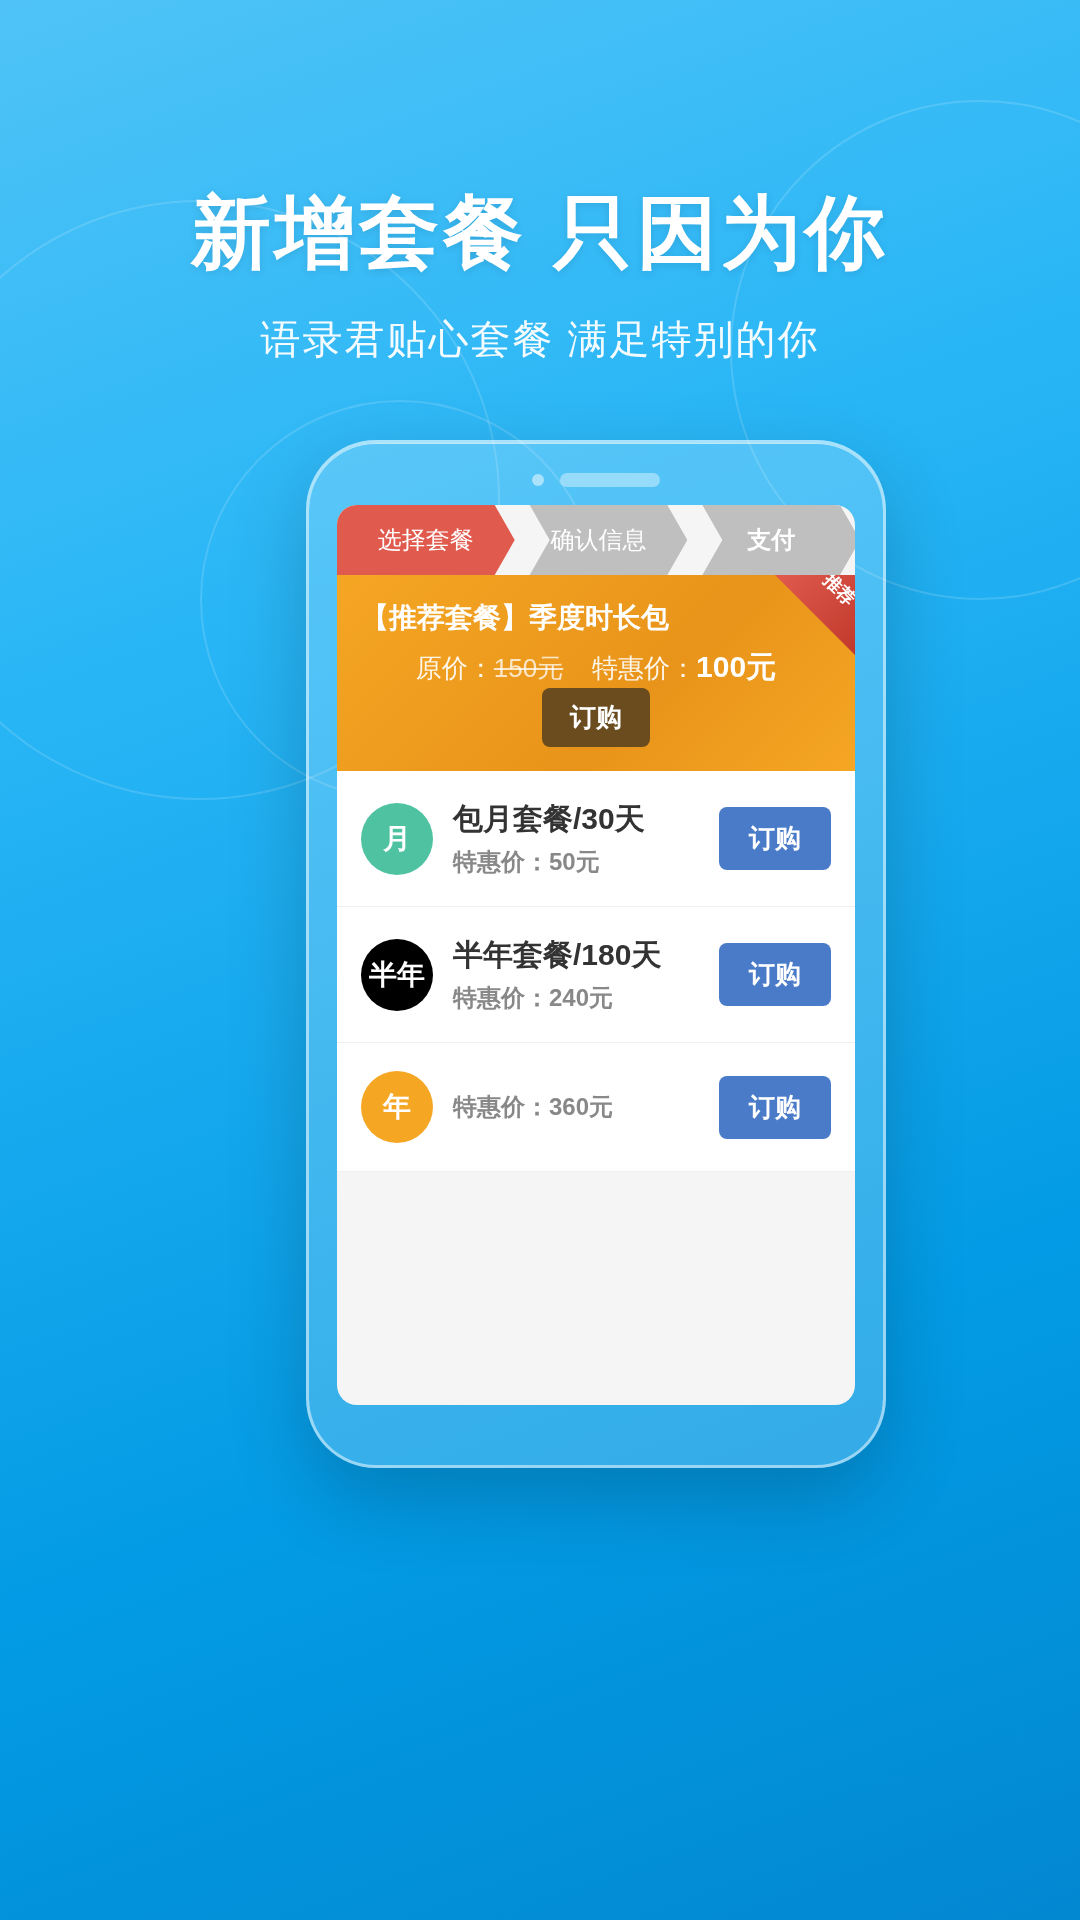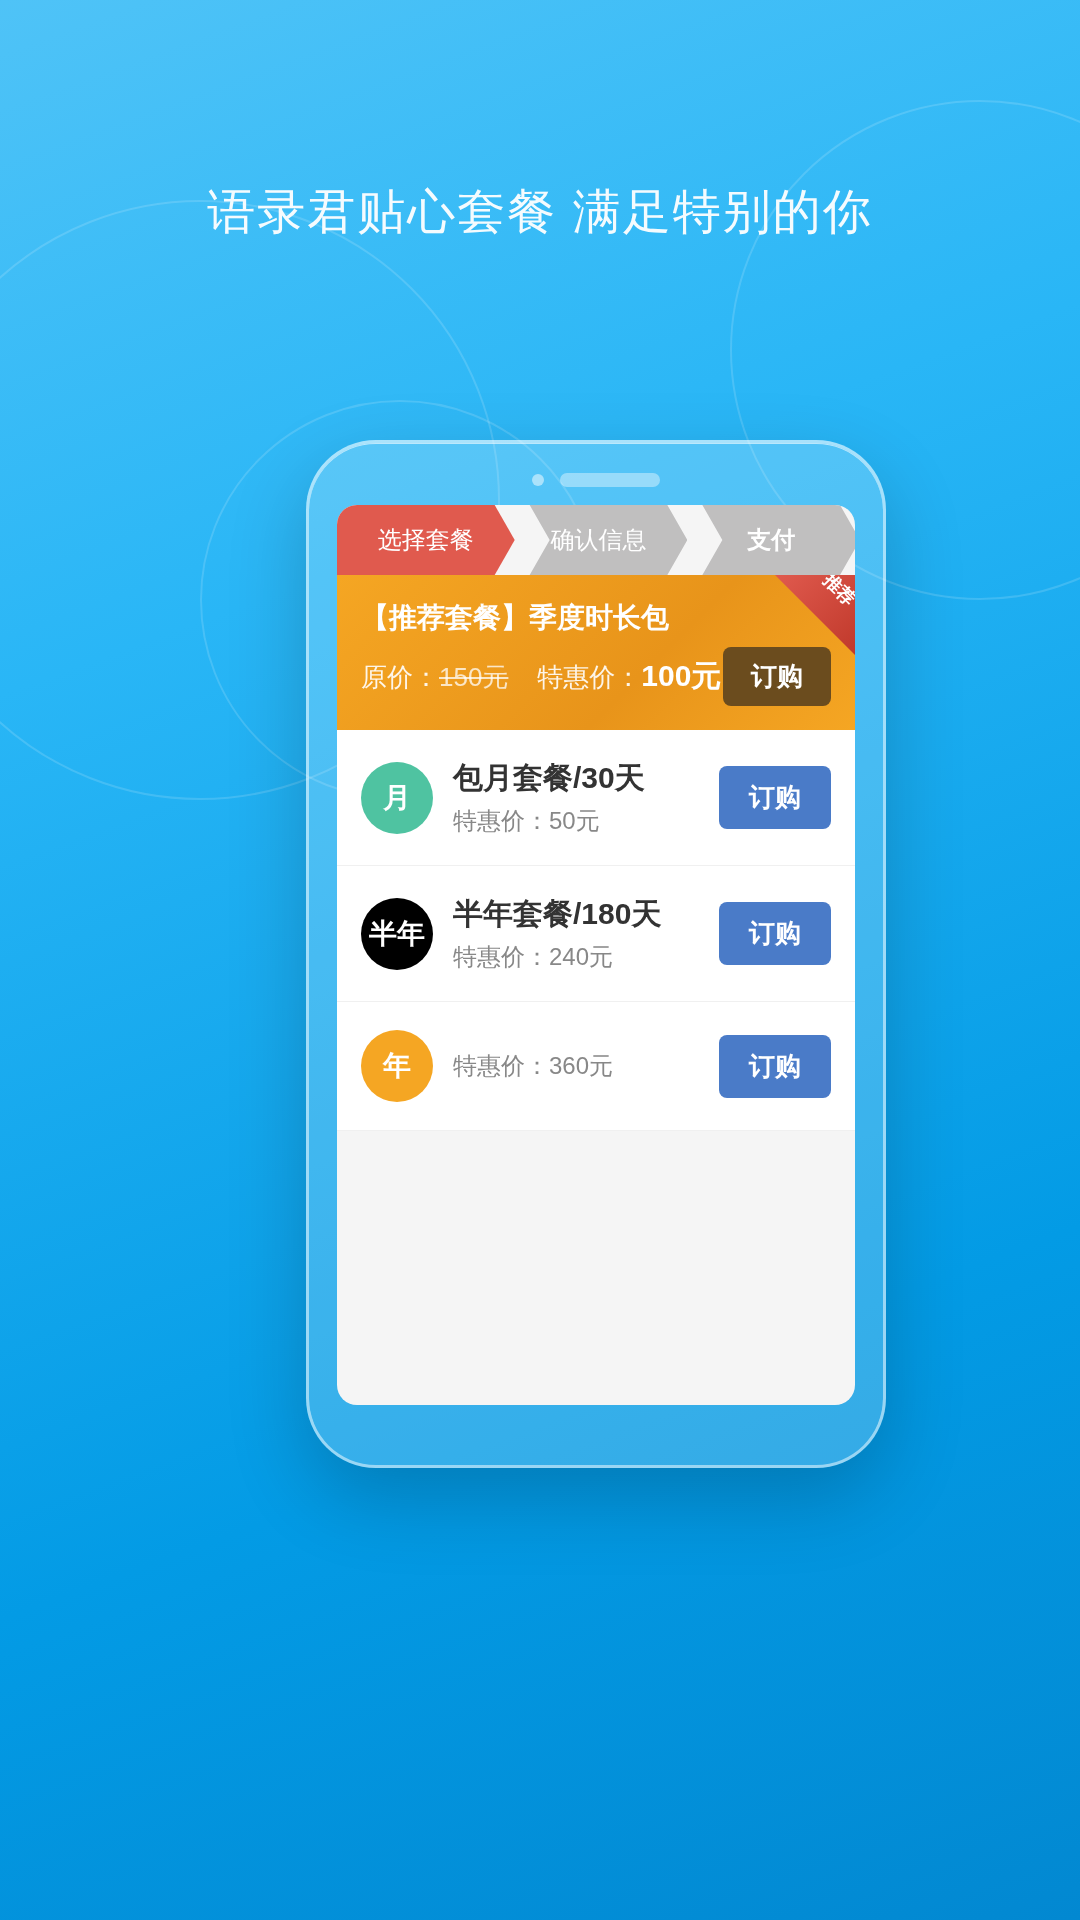--- a/index.html
+++ b/index.html
@@ -44,21 +44,21 @@
 
     .header-title {
       font-size: 80px;
       font-weight: 700;
       letter-spacing: 4px;
       text-shadow: 0 2px 8px rgba(0,0,0,0.1);
       margin-bottom: 24px;
     }
 
     .header-subtitle {
-      font-size: 48px;
+      font-size: 40px;
       font-weight: 300;
       letter-spacing: 2px;
       opacity: 0.95;
     }
 
     
     .phone-wrapper {
       position: absolute;
       top: 440px;
       left: 50%;
@@ -179,21 +179,22 @@
     .featured-title {
       font-size: 28px;
       font-weight: 700;
       color: white;
       margin-bottom: 10px;
     }
 
     .featured-price-row {
       display: flex;
       align-items: center;
-      justify-content: space-between;
+      justify-content: flex-start;
+      flex-direction: column;
     }
 
     .featured-price-text {
       font-size: 26px;
       color: rgba(255,255,255,0.9);
     }
 
     .featured-price-original {
       text-decoration: line-through;
       color: rgba(255,255,255,0.75);
@@ -254,20 +255,21 @@
     .package-name {
       font-size: 30px;
       font-weight: 600;
       color: #333;
       margin-bottom: 6px;
     }
 
     .package-price {
       font-size: 24px;
       color: #888;
+      font-weight: bold;
     }
 
     .buy-btn {
       background: #4a7bc8;
       color: white;
       border: none;
       border-radius: 8px;
       padding: 14px 30px;
       font-size: 26px;
       font-weight: 600;
@@ -277,20 +279,21 @@
 
   </style>
 </head>
 <body>
 
 <div class="bg-circle bg-circle-1"></div>
 <div class="bg-circle bg-circle-2"></div>
 <div class="bg-circle bg-circle-3"></div>
 
 <div class="header-section">
+  <div class="header-title">新增套餐 只因为你</div>
   <div class="header-subtitle">语录君贴心套餐  满足特别的你</div>
 </div>
 
 <div class="phone-wrapper">
   <div class="phone-frame">
 
     <div class="phone-sensor">
       <div class="phone-dot"></div>
       <div class="phone-speaker"></div>
     </div>

